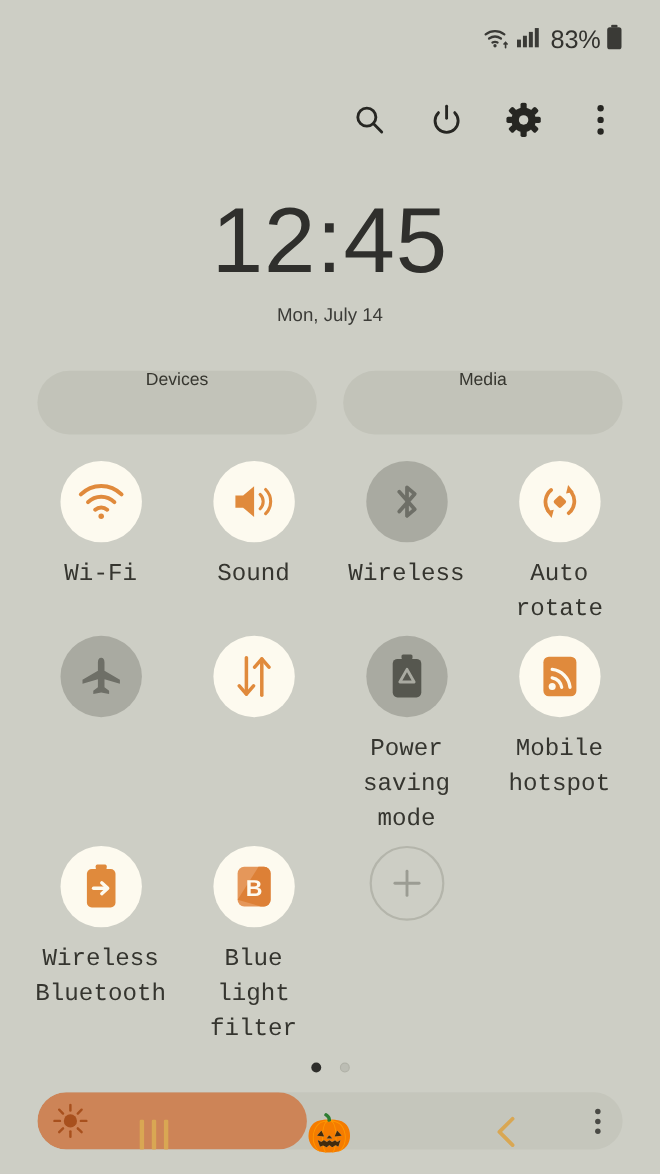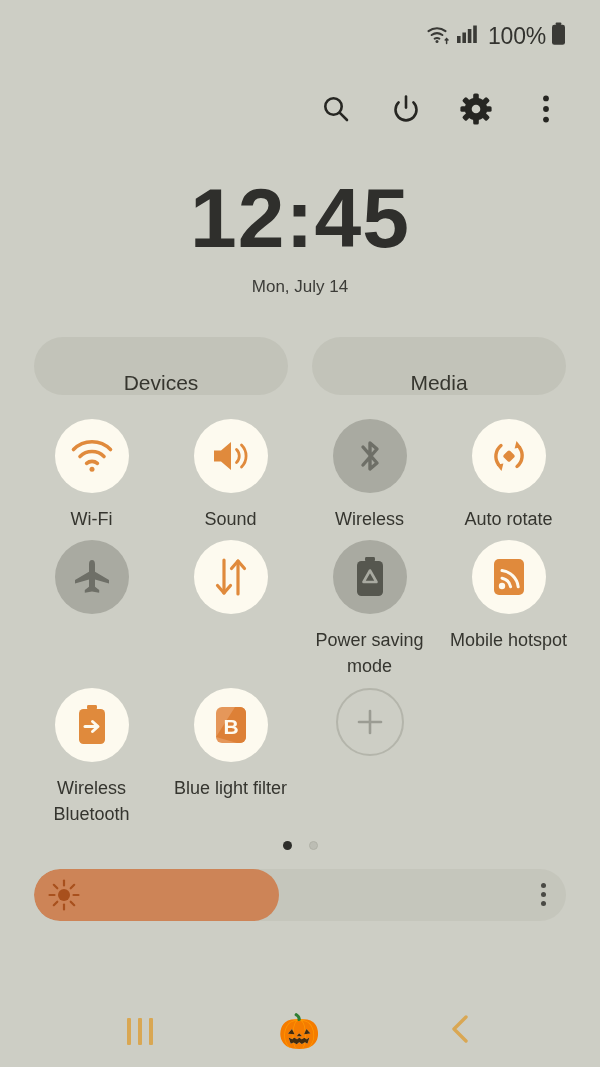--- a/index.html
+++ b/index.html
@@ -58,21 +58,21 @@
   }
 
   
   .clock-area {
     text-align: center;
     padding-top: 34px;
   }
   .clock-time {
     font-size: 84px;
     line-height: 0.92;
-    font-weight: 700;
+    font-weight: 400;
     color: #2f2f2c;
     letter-spacing: 1px;
   }
   .clock-date {
     margin-top: 20px;
     font-size: 17px;
     font-weight: 300;
     color: #3c3c38;
   }
 
@@ -82,23 +82,23 @@
     gap: 24px;
     padding: 40px 34px 0 34px;
     box-sizing: border-box;
   }
   .pill {
     flex: 1;
     height: 58px;
     border-radius: 29px;
     background: #c2c3b9;
     display: flex;
-    align-items: flex-end;
+    align-items: flex-start;
     justify-content: center;
-    font-size: 21px;
+    font-size: 16px;
     color: #36362f;
     cursor: pointer;
   }
 
   
   .tile-grid {
     display: grid;
     grid-template-columns: repeat(4, 1fr);
     padding: 24px 22px 0 22px;
     box-sizing: border-box;
@@ -123,25 +123,26 @@
   .tile-circle.off { background: #a9aaa1; }
   .tile-circle.add {
     background: transparent;
     border: 2px solid #b4b5ab;
     box-sizing: border-box;
     width: 68px;
     height: 68px;
   }
   .tile-label {
     margin-top: 13px;
-    font-size: 18px;
+    font-size: 22px;
     line-height: 1.45;
     text-align: center;
     color: #35352f;
     max-width: 124px;
+    font-family: Liberation Mono, monospace;
   }
 
   
   .dots {
     display: flex;
     justify-content: center;
     align-items: center;
     gap: 17px;
     margin-top: 10px;
     height: 18px;
@@ -228,21 +229,21 @@
       </svg>
     </span>
     <span class="sb-icon">
       <svg width="22" height="20" viewBox="0 0 22 20">
         <rect x="0" y="12" width="3.6" height="7" fill="#3a3a36"></rect>
         <rect x="5.4" y="8.5" width="3.6" height="10.5" fill="#3a3a36"></rect>
         <rect x="10.8" y="5" width="3.6" height="14" fill="#3a3a36"></rect>
         <rect x="16.2" y="1.5" width="3.6" height="17.5" fill="#3a3a36"></rect>
       </svg>
     </span>
-    <span class="status-pct">100%</span>
+    <span class="status-pct">83%</span>
     <span class="sb-icon">
       <svg width="15" height="24" viewBox="0 0 15 24">
         <rect x="4.6" y="0.5" width="5.8" height="2.6" rx="1" fill="#3a3a36"></rect>
         <rect x="1" y="2.8" width="13" height="20" rx="2.4" fill="#3a3a36"></rect>
       </svg>
     </span>
   </div>
 </div>
 
 <div class="header-icons">

